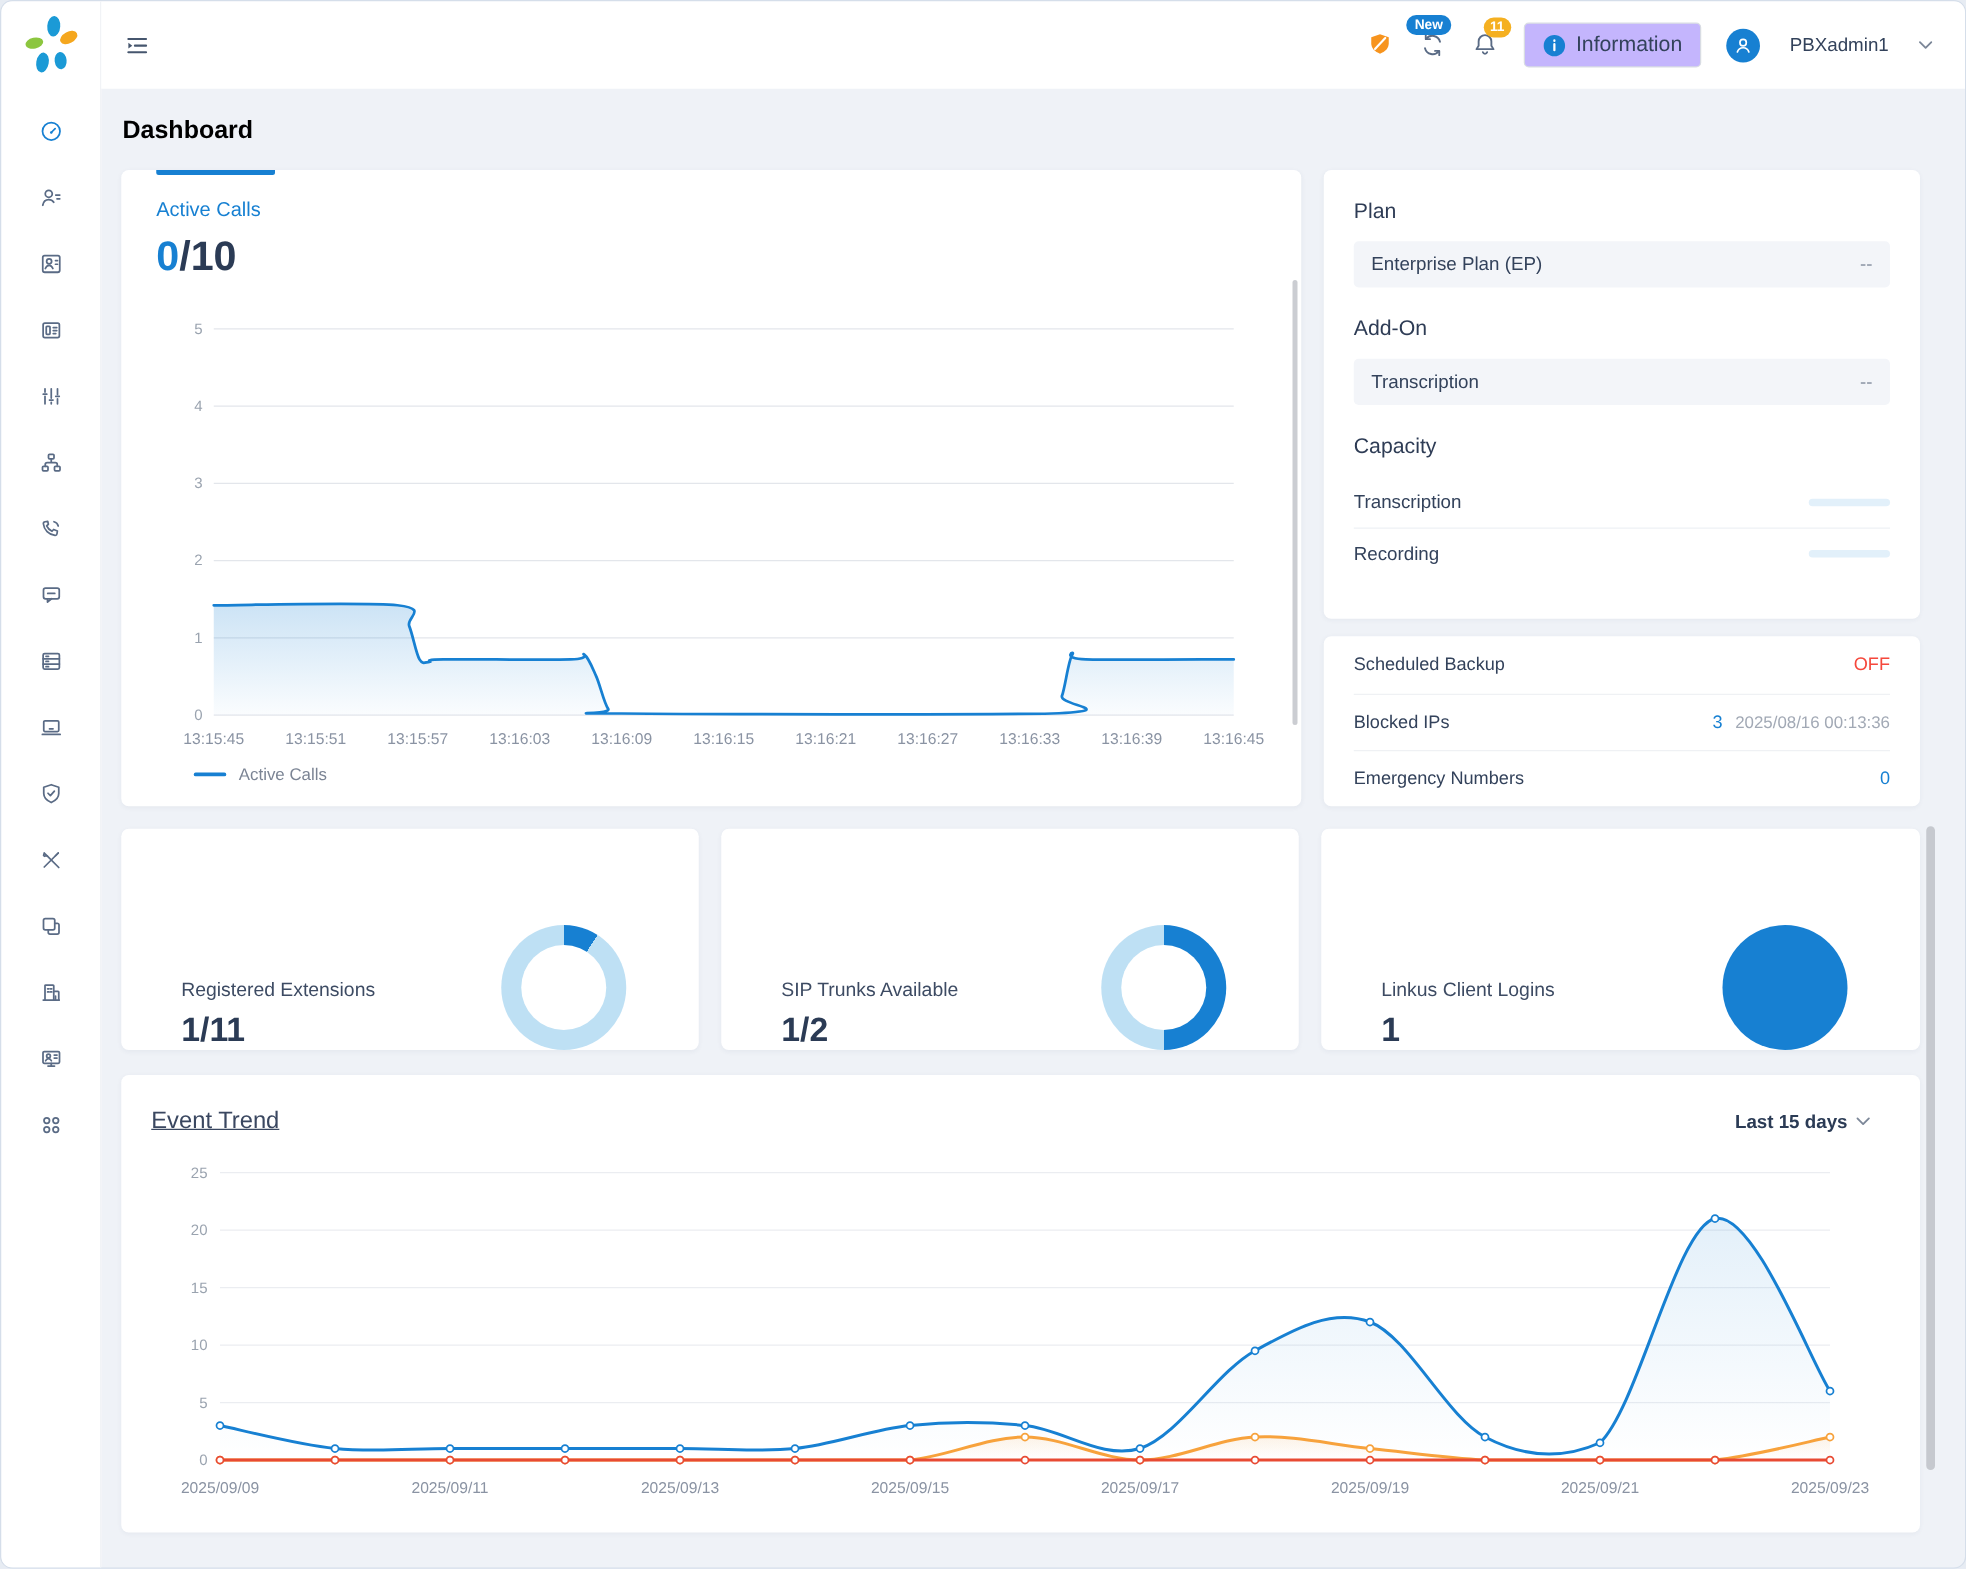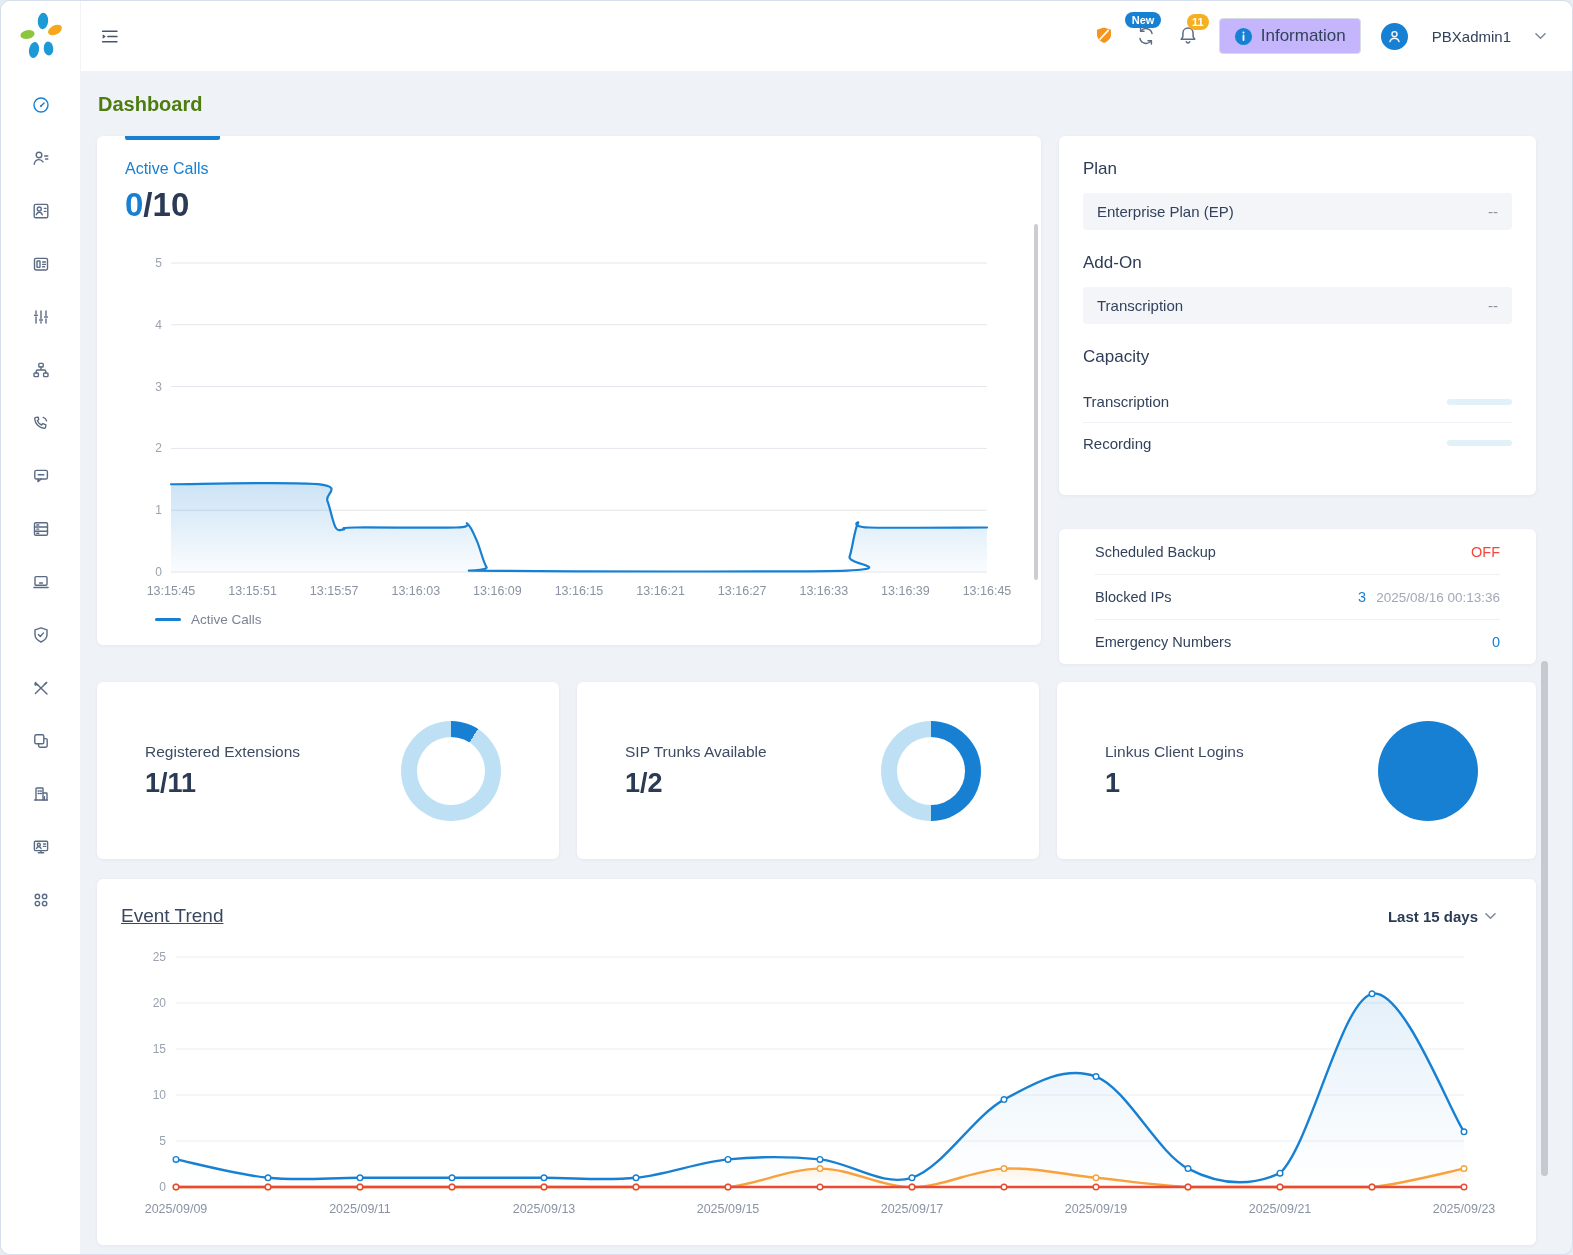--- a/index.html
+++ b/index.html
@@ -23,21 +23,21 @@
   .badge-count{position:absolute;top:-11px;left:10px;background:#F5B021;color:#fff;font-size:11px;font-weight:bold;min-width:22px;text-align:center;padding:2px 4px;border-radius:9px;line-height:1.1;}
   .info-btn{display:flex;align-items:center;gap:8px;height:36px;padding:0 14px;border:1px solid #D8DCE3;border-radius:4px;background:#c4b5fd;cursor:pointer;font-size:17px;color:#33425B;text-align:center;}
   .user{display:flex;align-items:center;gap:24px;cursor:pointer;}
   .avatar{width:27px;height:27px;border-radius:50%;background:#1780D2;display:flex;align-items:center;justify-content:center;}
   .avatar svg{width:17px;height:17px;stroke:#fff;fill:none;stroke-width:1.6;stroke-linecap:round;}
   .user-name{font-size:15px;color:#33425B;}
   .chev{display:flex;}
   .chev svg{width:11px;height:8px;stroke:#7C8798;fill:none;stroke-width:1.6;stroke-linecap:round;stroke-linejoin:round;}
   
   .content{flex:1;padding:0 36px 0 16px;overflow:hidden;}
-  .page-title{font-size:20px;font-weight:bold;color:#4d7c0f;margin:22px 0 20px 1px;}
+  .page-title{font-size:20px;font-weight:bold;color:#000000;margin:22px 0 20px 1px;}
   .grid-top{display:grid;grid-template-columns:944px 1fr;gap:18px;}
   .card{background:#fff;border-radius:6px;box-shadow:0 1px 4px rgba(30,50,90,.05);}
   
   .ac-card{height:509px;position:relative;overflow:hidden;}
   .ac-tab-bar{position:absolute;top:0;left:28px;width:95px;height:4px;background:#1780D2;border-radius:0 0 2px 2px;}
   .ac-label{margin:24px 0 0 28px;font-size:16px;color:#1780D2;display:inline-block;cursor:pointer;}
   .ac-value{margin:8px 0 0 28px;font-size:33px;font-weight:bold;color:#2B3B55;}
   .ac-value .cur{color:#1780D2;}
   .ac-chart{display:block;margin-top:12px;}
   .ac-legend{display:flex;align-items:center;gap:10px;margin:4px 0 0 58px;font-size:13.5px;color:#7B8494;}
@@ -49,30 +49,30 @@
   
   .right-col{display:flex;flex-direction:column;gap:14px;}
   .plan-card{height:359px;padding:0 24px 0;}
   .sec-h{font-size:17px;color:#2E3C55;margin:23px 0 14px;font-weight:normal;}
   .plan-row{height:37px;background:#F3F5F9;border-radius:4px;display:flex;align-items:center;justify-content:space-between;padding:0 14px;font-size:15px;color:#33425B;}
   .plan-row .dash{color:#8A93A3;}
   .cap-row{display:flex;align-items:center;justify-content:space-between;height:41px;font-size:15px;color:#33425B;}
   .cap-row + .cap-row{border-top:1px solid #EEF1F5;}
   .cap-bar{width:65px;height:6px;border-radius:3px;background:#E2F0FA;overflow:hidden;}
   .cap-fill{height:100%;border-radius:3px;background:#1780D2;}
-  .status-card{flex:1;padding:0 36px;display:flex;flex-direction:column;justify-content:center;margin-top:20px;}
+  .status-card{flex:1;padding:0 24px;display:flex;flex-direction:column;justify-content:center;}
   .st-row{height:45px;display:flex;align-items:center;font-size:14.5px;color:#33425B;}
   .st-row + .st-row{border-top:1px solid #EFF1F4;}
   .st-right{margin-left:auto;display:flex;align-items:center;gap:10px;}
   .v-red{color:#F5483C;}
   .v-blue{color:#1780D2;cursor:pointer;}
   .v-time{color:#A2A9B5;font-size:13.5px;}
   
   .grid-stats{display:grid;grid-template-columns:462px 462px 1fr;gap:18px;margin-top:18px;}
-  .stat-card{height:177px;display:flex;align-items:center;justify-content:space-between;padding:0 58px 0 48px;}
+  .stat-card{height:177px;display:flex;align-items:flex-end;justify-content:space-between;padding:0 58px 0 48px;}
   .stat-label{font-size:15.5px;color:#3D4B63;}
   .stat-value{font-size:27px;font-weight:bold;color:#2B3B55;margin-top:7px;}
   .donut{width:100px;height:100px;border-radius:50%;position:relative;flex:none;}
   .donut .hole{position:absolute;inset:16px;background:#fff;border-radius:50%;}
   
   .et-card{margin-top:20px;height:366px;}
   .et-head{display:flex;align-items:center;padding:26px 40px 0 24px;}
   .et-title{font-size:19px;color:#3A4760;text-decoration:underline;}
   .et-range{margin-left:auto;display:flex;align-items:center;gap:7px;font-size:15px;font-weight:bold;color:#2B3B55;cursor:pointer;}
   .et-chart{display:block;margin-top:8px;}

